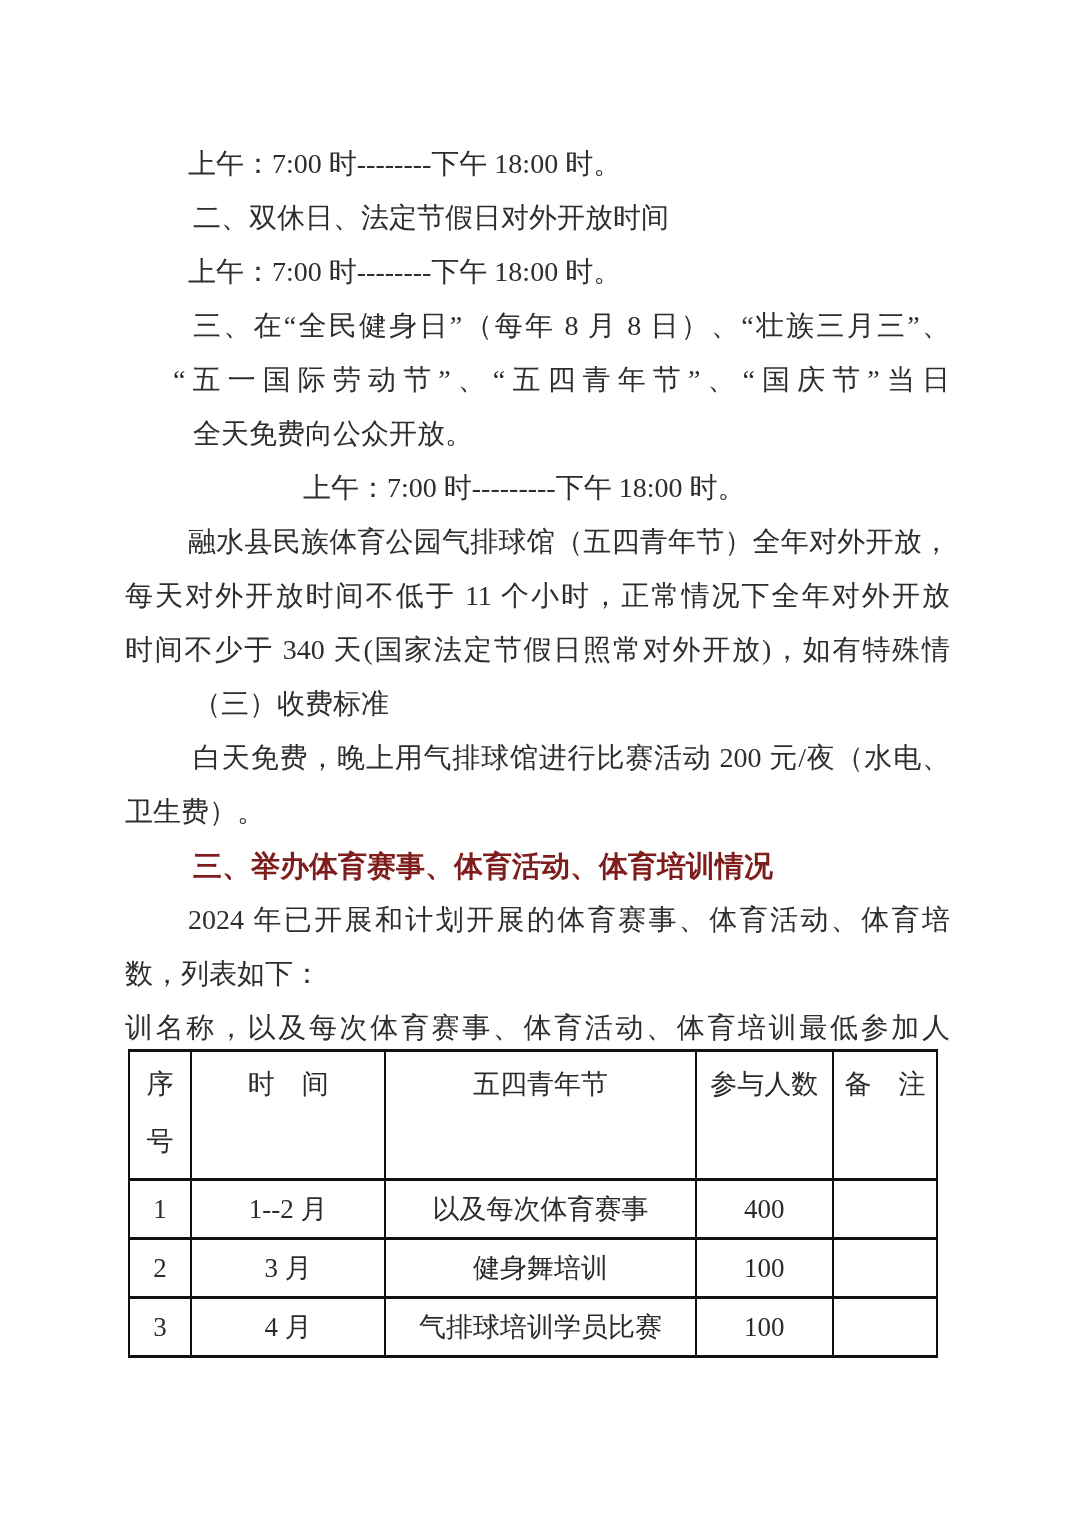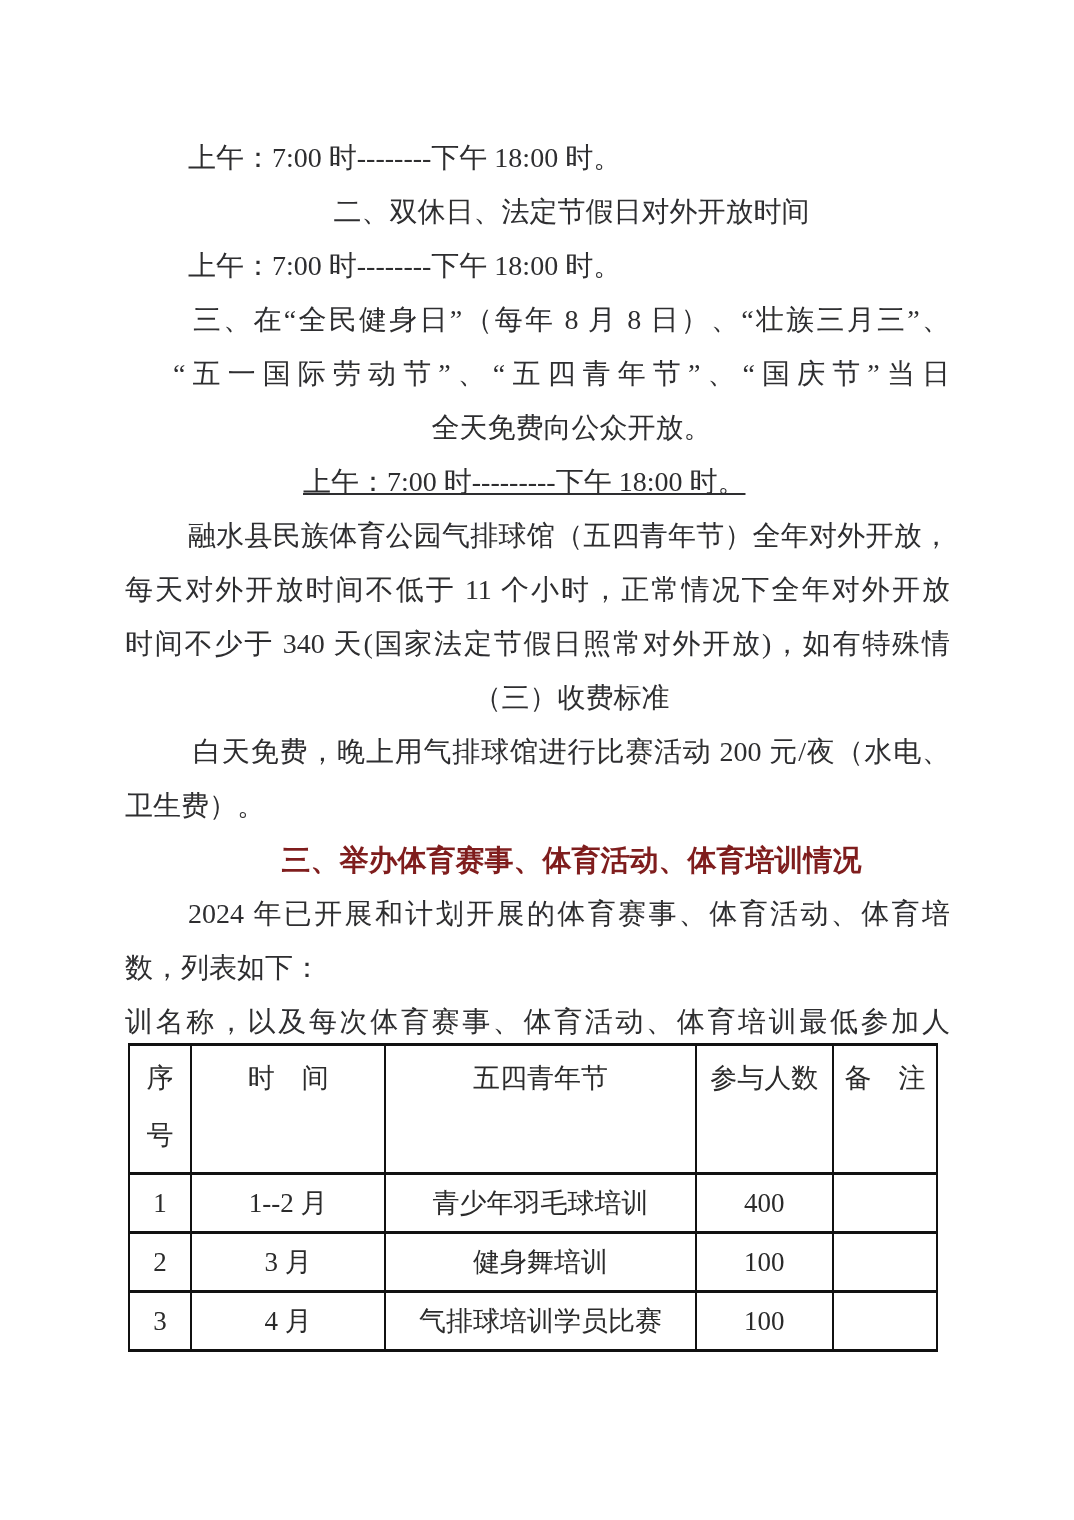--- a/index.html
+++ b/index.html
@@ -11,38 +11,38 @@
     width: 1074px;
     height: 1520px;
     position: relative;
     overflow: hidden;
     font-family: "Liberation Serif", "DejaVu Serif", serif;
     color: #2e2e30;
   }
   .page {
     position: absolute;
     left: 125px;
-    top: 131px;
+    top: 137px;
     width: 825px;
   }
   .line {
     height: 54px;
     line-height: 54px;
     font-size: 28px;
     white-space: normal;
   }
   
   .j {
     text-align: justify;
     text-align-last: justify;
   }
   .ind-a { padding-left: 63px; }
-  .ind-b { padding-left: 68px; text-align: center; }
+  .ind-b { padding-left: 68px; }
   .ind-c { padding-left: 48px; }
-  .ind-d { padding-left: 178px; text-decoration: underline; }
+  .ind-d { padding-left: 178px; }
   .heading {
     font-family: "Liberation Sans", "DejaVu Sans", sans-serif;
     font-weight: bold;
     font-size: 29px;
     color: #7f1d1d;
   }
   table.events {
     border-collapse: collapse;
     table-layout: fixed;
     width: 810px;
@@ -124,21 +124,21 @@
       <td>
             <div class="single">参与人数</div>
           </td>
       <td>
             <div class="single">备　注</div>
           </td>
     </tr>
     <tr class="data">
       <td>1</td>
       <td>1--2 月</td>
-      <td class="cell-left">青少年羽毛球培训</td>
+      <td class="cell-left">以及每次体育赛事</td>
       <td>400</td>
       <td></td>
     </tr>
     <tr class="data">
       <td>2</td>
       <td>3 月</td>
       <td>健身舞培训</td>
       <td>100</td>
       <td></td>
     </tr>

